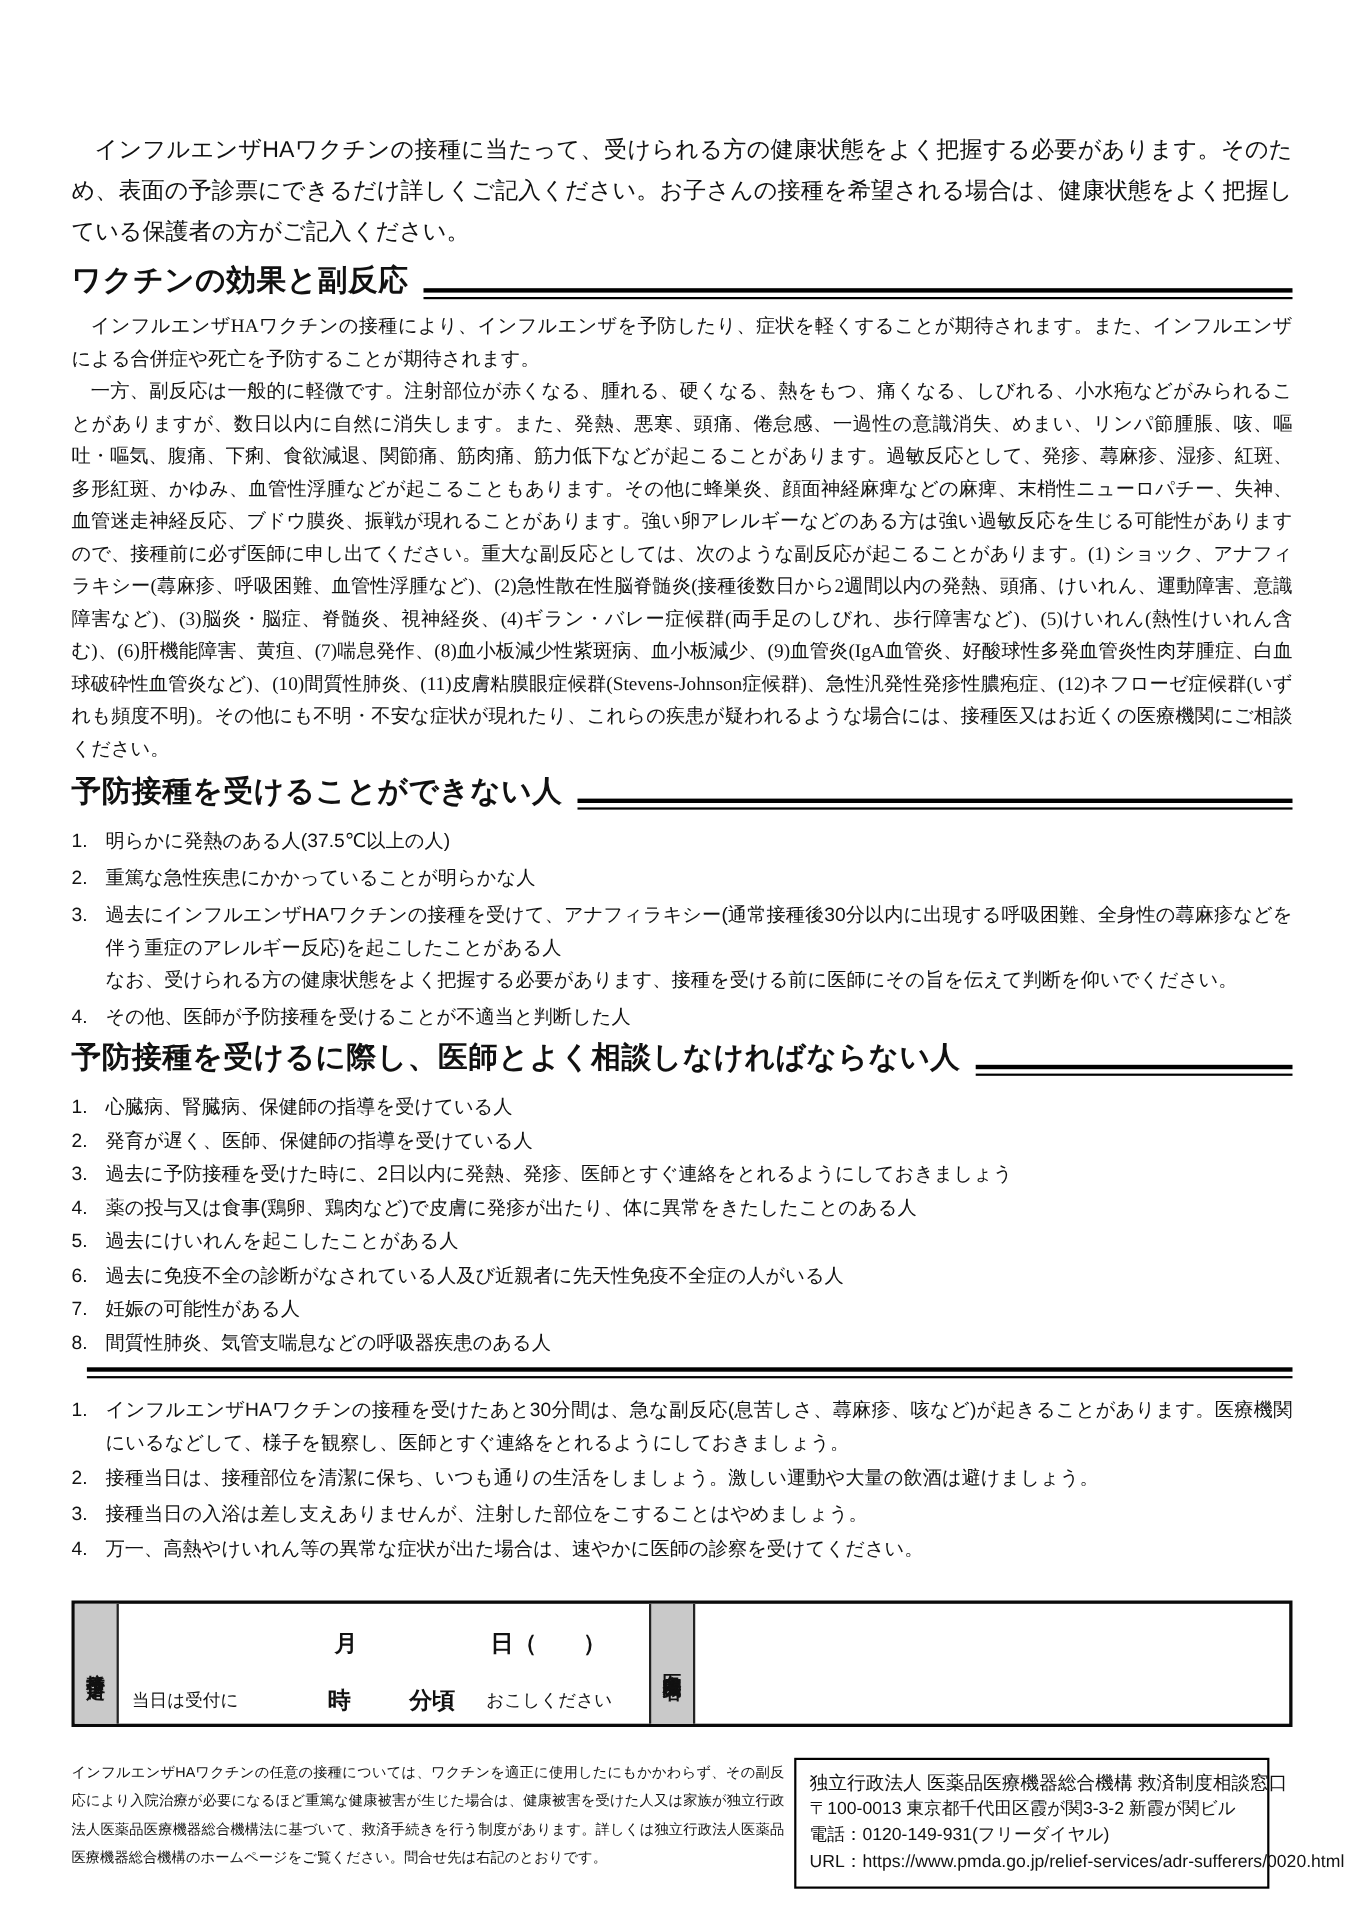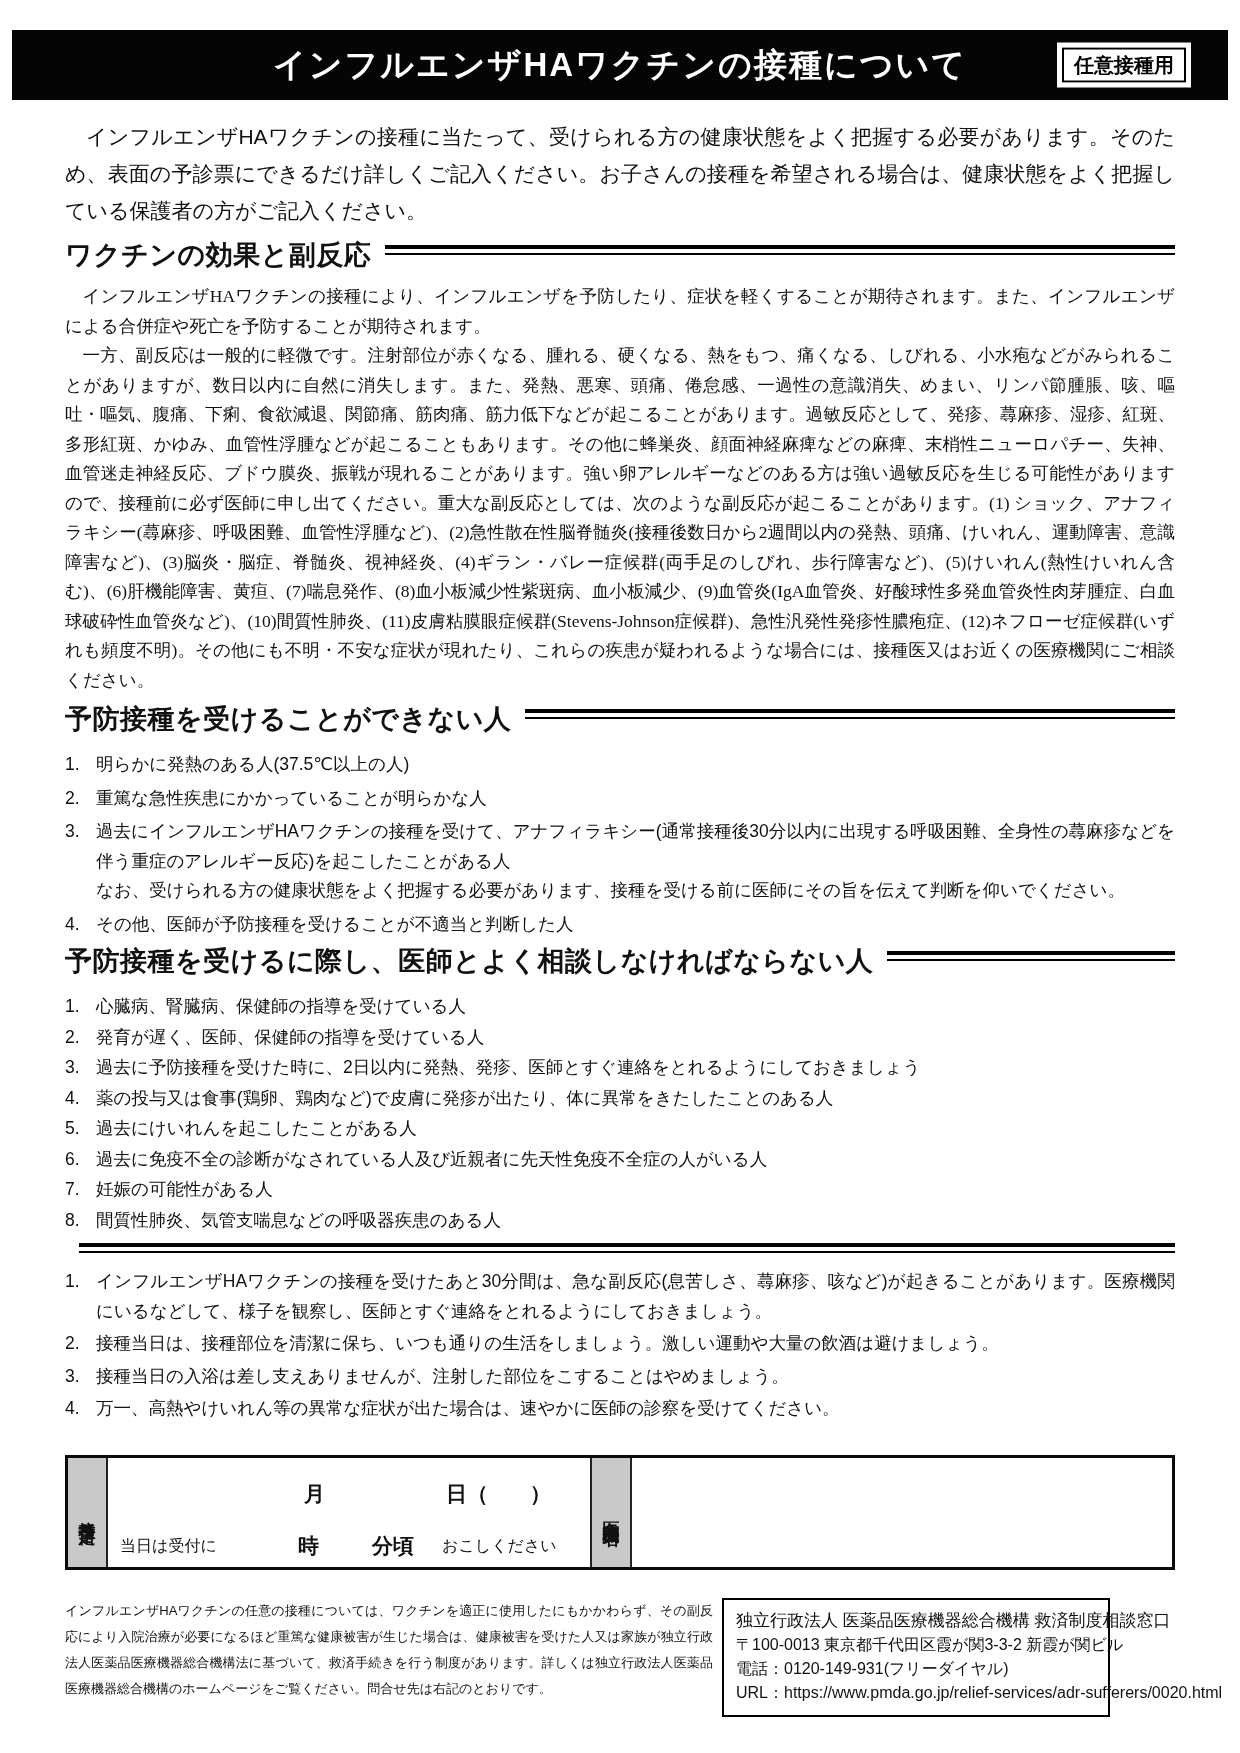--- a/index.html
+++ b/index.html
@@ -14,21 +14,21 @@
     position:absolute;right:42px;top:50%;transform:translateY(-50%);
     background:#fff;color:#000;border:2px solid #000;outline:5px solid #fff;
     font-size:20px;font-weight:700;padding:2px 10px;white-space:nowrap;
   }
   
   .intro{
     position:absolute;left:65px;top:118px;width:1110px;
     font-size:21px;line-height:37px;text-align:justify;text-indent:1em;margin:0;
   }
   .section{position:absolute;left:65px;width:1110px;}
-  .sec-heading{display:flex;align-items:flex-start;margin:0 0 10px 0;}
+  .sec-heading{display:flex;align-items:flex-end;margin:0 0 10px 0;}
   .sec-heading .ht{font-size:27px;font-weight:700;letter-spacing:0.5px;white-space:nowrap;line-height:34px;}
   .rule{flex:1;height:4px;border-top:4px solid #000;border-bottom:2px solid #000;margin-left:14px;margin-top:7px;}
   .body-p{font-size:17.5px;line-height:29.5px;text-align:justify;text-indent:1em;margin:0;font-family:Liberation Serif, serif;}
   
   .nlist{margin-top:14px;}
   .li{display:flex;font-size:17.5px;line-height:29.5px;}
   .li .num{flex:none;width:31px;}
   .li .li-text{flex:1;text-align:justify;}
   .list-cannot .li{margin-bottom:4px;}
   .list-consult .li{margin-bottom:1px;}
@@ -56,35 +56,31 @@
   .pos-prefix{left:12px;top:78px;}
   .pos-hour{left:190px;top:74px;}
   .pos-minute{left:264px;top:74px;}
   .pos-suffix{left:334px;top:78px;}
   
   .relief{
     position:absolute;left:65px;top:1598px;width:648px;
     font-size:13px;line-height:26px;text-align:justify;margin:0;
   }
   .contact-box{
-    position:absolute;left:722px;top:1598px;width:388px;box-sizing:border-box;
+    position:absolute;left:722px;top:1598px;width:432px;box-sizing:border-box;
     border:2px solid #000;padding:9px 12px 10px 12px;
   }
   .contact-box .c-line{font-size:16px;line-height:24px;white-space:nowrap;}
   .contact-box .c-title{font-size:17px;}
 </style>
 </head>
 <body>
 
 <div class="page">
 
-  <div class="titlebar">
-    <h1 class="title">インフルエンザHAワクチンの接種について</h1>
-    <span class="badge">任意接種用</span>
-  </div>
 
   <p class="intro">インフルエンザHAワクチンの接種に当たって、受けられる方の健康状態をよく把握する必要があります。そのため、表面の予診票にできるだけ詳しくご記入ください。お子さんの接種を希望される場合は、健康状態をよく把握している保護者の方がご記入ください。</p>
 
   <div class="section" style="top:238px;">
     <div class="sec-heading">
       <span class="ht">ワクチンの効果と副反応</span>
       <span class="rule"></span>
     </div>
     <p class="body-p">インフルエンザHAワクチンの接種により、インフルエンザを予防したり、症状を軽くすることが期待されます。また、インフルエンザによる合併症や死亡を予防することが期待されます。</p>
     <p class="body-p">一方、副反応は一般的に軽微です。注射部位が赤くなる、腫れる、硬くなる、熱をもつ、痛くなる、しびれる、小水疱などがみられることがありますが、数日以内に自然に消失します。また、発熱、悪寒、頭痛、倦怠感、一過性の意識消失、めまい、リンパ節腫脹、咳、嘔吐・嘔気、腹痛、下痢、食欲減退、関節痛、筋肉痛、筋力低下などが起こることがあります。過敏反応として、発疹、蕁麻疹、湿疹、紅斑、多形紅斑、かゆみ、血管性浮腫などが起こることもあります。その他に蜂巣炎、顔面神経麻痺などの麻痺、末梢性ニューロパチー、失神、血管迷走神経反応、ブドウ膜炎、振戦が現れることがあります。強い卵アレルギーなどのある方は強い過敏反応を生じる可能性がありますので、接種前に必ず医師に申し出てください。重大な副反応としては、次のような副反応が起こることがあります。(1) ショック、アナフィラキシー(蕁麻疹、呼吸困難、血管性浮腫など)、(2)急性散在性脳脊髄炎(接種後数日から2週間以内の発熱、頭痛、けいれん、運動障害、意識障害など)、(3)脳炎・脳症、脊髄炎、視神経炎、(4)ギラン・バレー症候群(両手足のしびれ、歩行障害など)、(5)けいれん(熱性けいれん含む)、(6)肝機能障害、黄疸、(7)喘息発作、(8)血小板減少性紫斑病、血小板減少、(9)血管炎(IgA血管炎、好酸球性多発血管炎性肉芽腫症、白血球破砕性血管炎など)、(10)間質性肺炎、(11)皮膚粘膜眼症候群(Stevens-Johnson症候群)、急性汎発性発疹性膿疱症、(12)ネフローゼ症候群(いずれも頻度不明)。その他にも不明・不安な症状が現れたり、これらの疾患が疑われるような場合には、接種医又はお近くの医療機関にご相談ください。</p>

